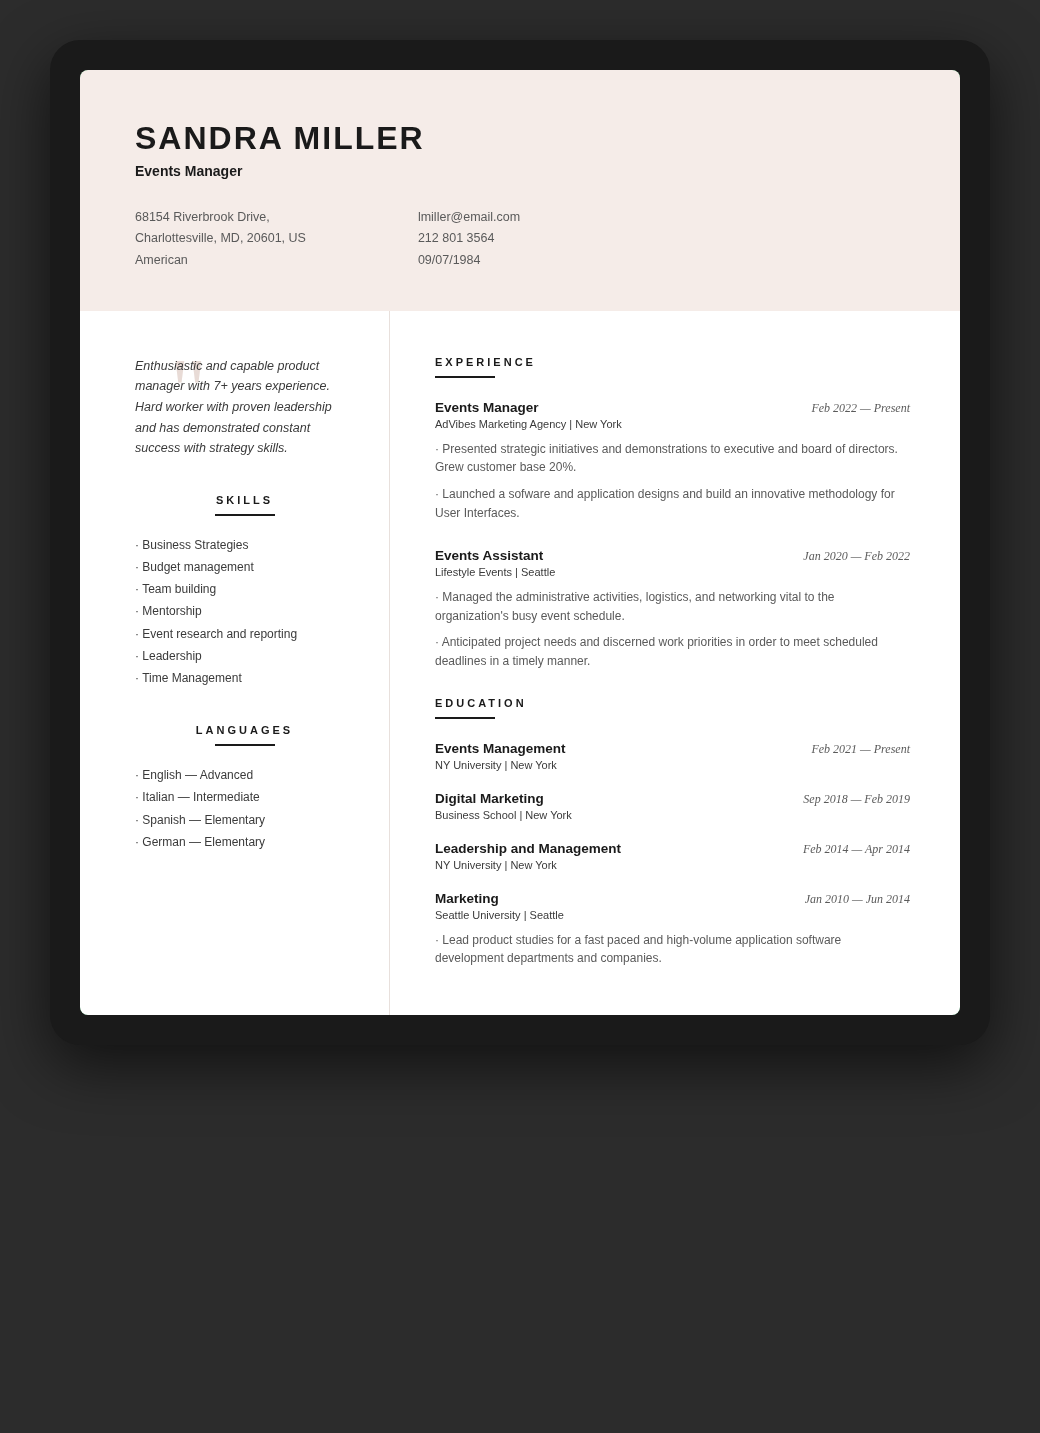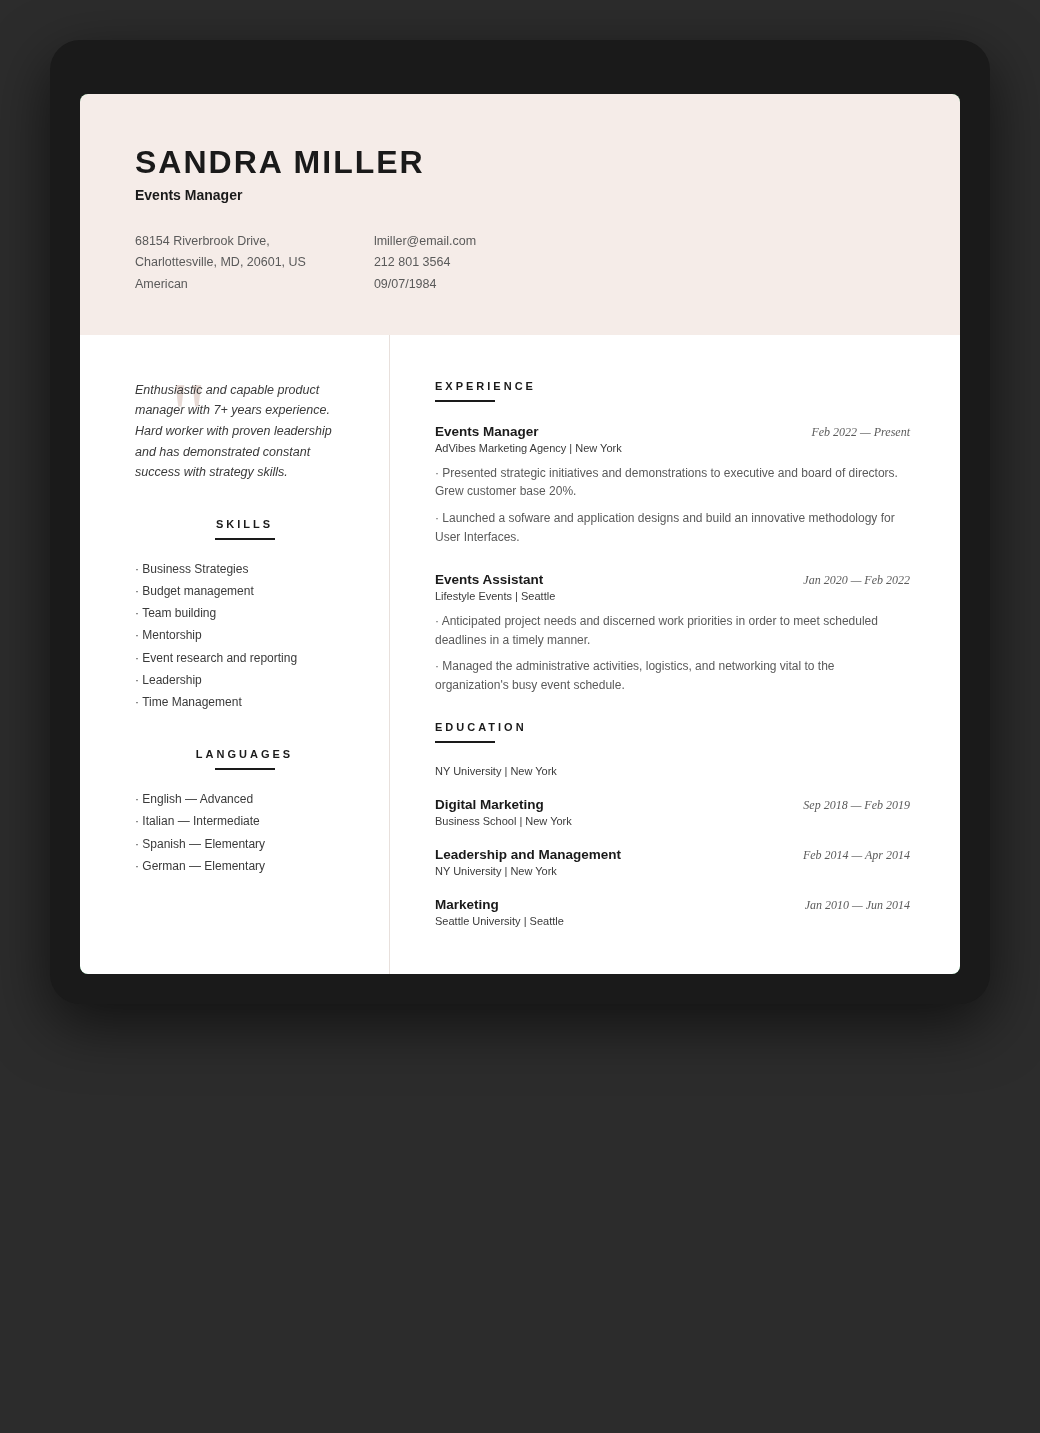--- a/index.html
+++ b/index.html
@@ -16,21 +16,20 @@
       width: 940px;
       background: #1a1a1a;
       border-radius: 30px;
       padding: 30px;
       box-shadow: 0 20px 60px rgba(0,0,0,0.6);
     }
     .resume {
       background: #15803d;
       border-radius: 8px;
       overflow: hidden;
-      margin-top: 24px;
     }
     .header-section {
       background: #f5ece8;
       padding: 50px 55px 40px 55px;
     }
     .name {
       font-family: Arial, Helvetica, sans-serif;
       font-weight: 900;
       font-size: 32px;
       letter-spacing: 2px;
@@ -40,21 +39,21 @@
     }
     .title {
       font-family: Arial, Helvetica, sans-serif;
       font-weight: 700;
       font-size: 14px;
       color: #1a1a1a;
       margin-bottom: 28px;
     }
     .contact-row {
       display: flex;
-      gap: 68px;
+      gap: 112px;
     }
     .contact-left, .contact-right {
       font-family: Arial, Helvetica, sans-serif;
       font-size: 12.5px;
       color: #5a5a5a;
       line-height: 1.7;
     }
     .body-section {
       display: flex;
       background: #fff;
@@ -242,29 +241,33 @@
           <div class="job-bullet">Presented strategic initiatives and demonstrations to executive and board of directors. Grew customer base 20%.</div>
           <div class="job-bullet">Launched a sofware and application designs and build an innovative methodology for User Interfaces.</div>
         </div>
 
         <div class="job-block">
           <div class="job-header">
             <span class="job-title">Events Assistant</span>
             <span class="job-date">Jan 2020 — Feb 2022</span>
           </div>
           <div class="job-company">Lifestyle Events | Seattle</div>
+          <div class="job-bullet">Managed the administrative activities, logistics, and networking vital to the organization's busy event schedule.</div>
           <div class="job-bullet">Anticipated project needs and discerned work priorities in order to meet scheduled deadlines in a timely manner.</div>
-          <div class="job-bullet">Managed the administrative activities, logistics, and networking vital to the organization's busy event schedule.</div>
         </div>
 
         <div class="edu-section">
           <div class="exp-section-title">EDUCATION</div>
           <hr class="exp-divider">
 
           <div class="edu-block">
+            <div class="job-header">
+              <span class="job-title">Events Management</span>
+              <span class="job-date">Feb 2021 — Present</span>
+            </div>
             <div class="job-company">NY University | New York</div>
           </div>
 
           <div class="edu-block">
             <div class="job-header">
               <span class="job-title">Digital Marketing</span>
               <span class="job-date">Sep 2018 — Feb 2019</span>
             </div>
             <div class="job-company">Business School | New York</div>
           </div>
@@ -276,19 +279,20 @@
             </div>
             <div class="job-company">NY University | New York</div>
           </div>
 
           <div class="edu-block">
             <div class="job-header">
               <span class="job-title">Marketing</span>
               <span class="job-date">Jan 2010 — Jun 2014</span>
             </div>
             <div class="job-company">Seattle University | Seattle</div>
+            <div class="job-bullet">Lead product studies for a fast paced and high-volume application software development departments and companies.</div>
           </div>
         </div>
 
       </div>
     </div>
   </div>
 </div>
 
 </body></html>

